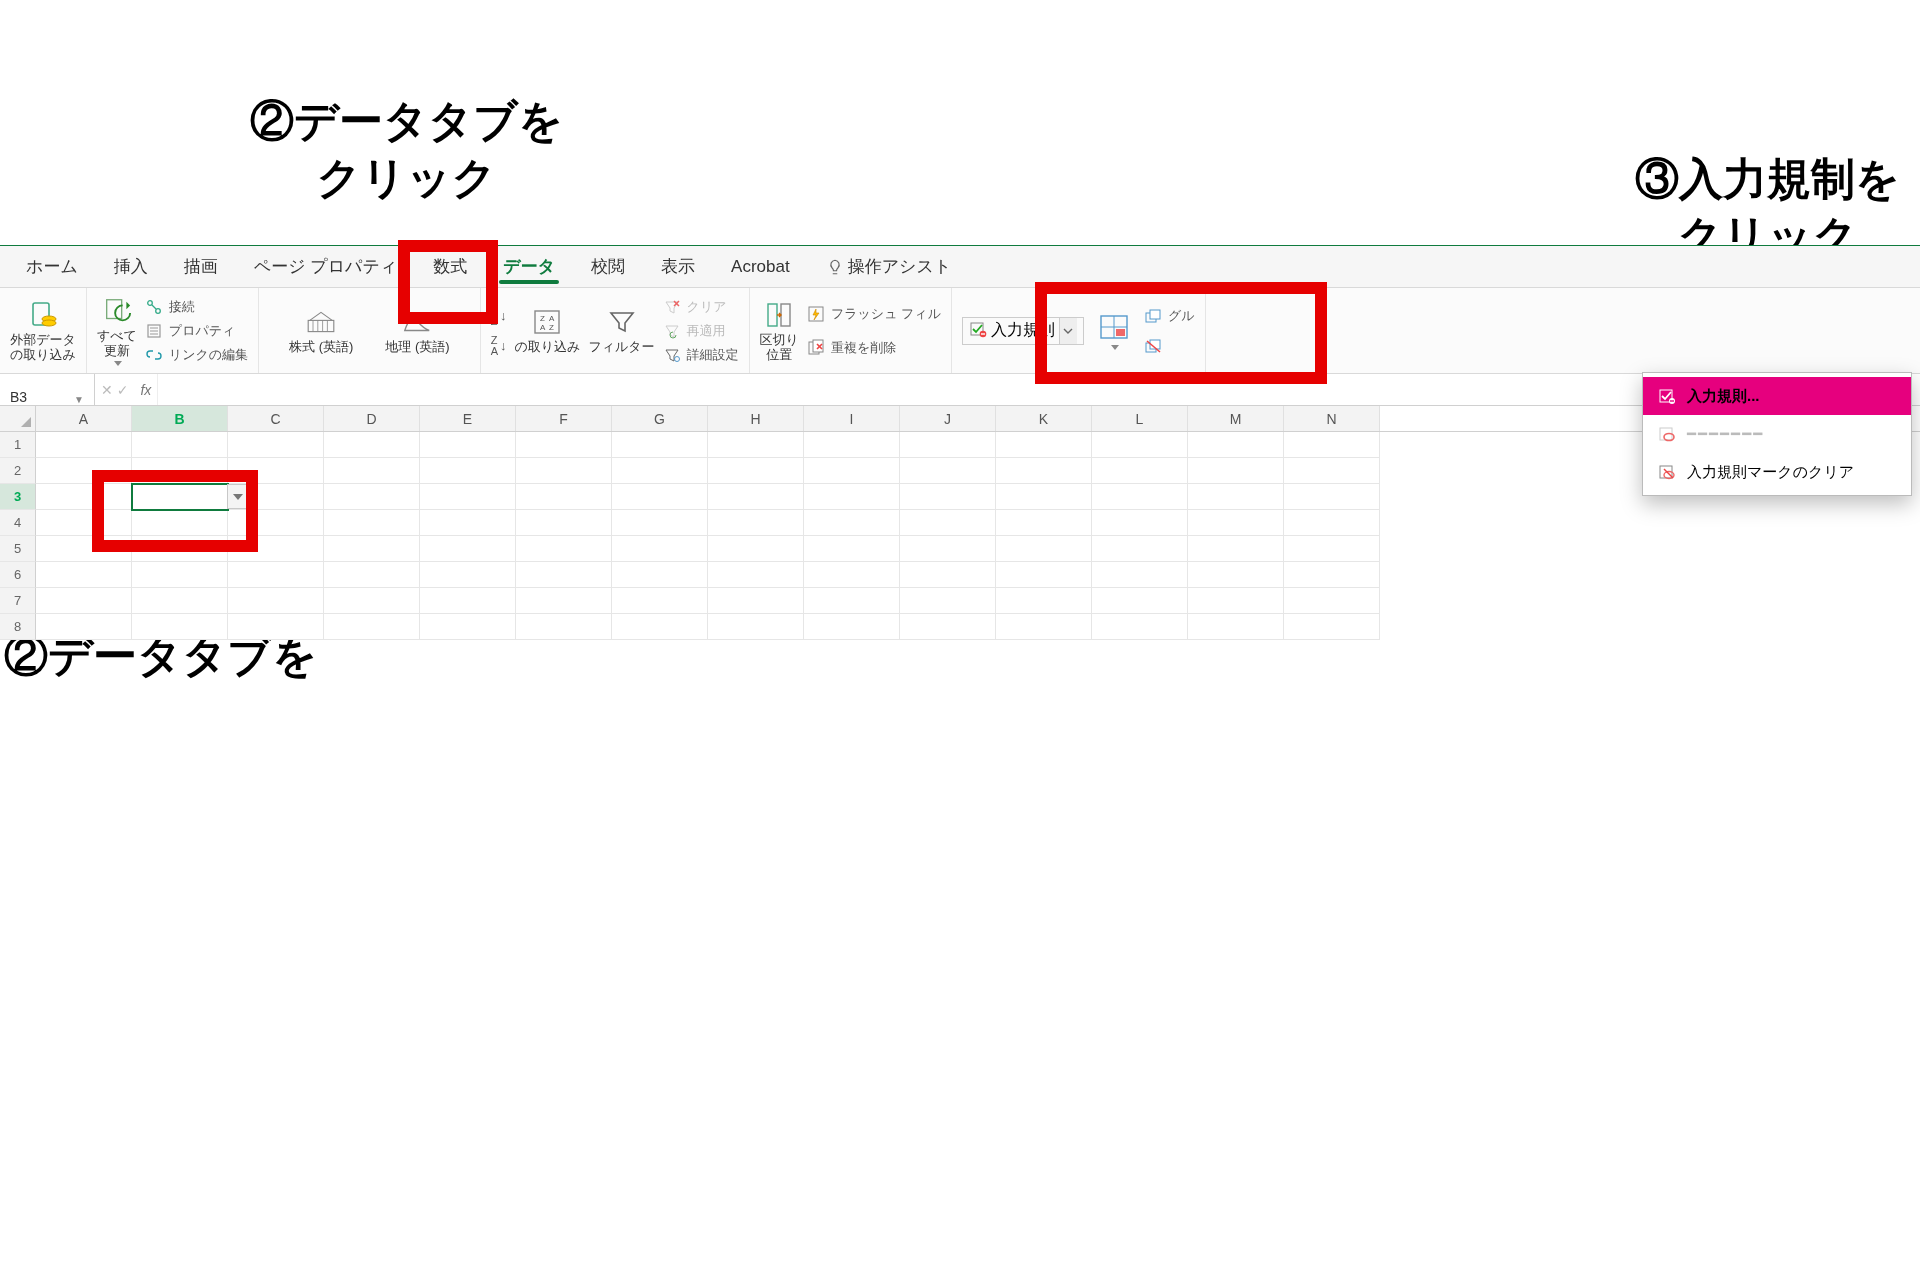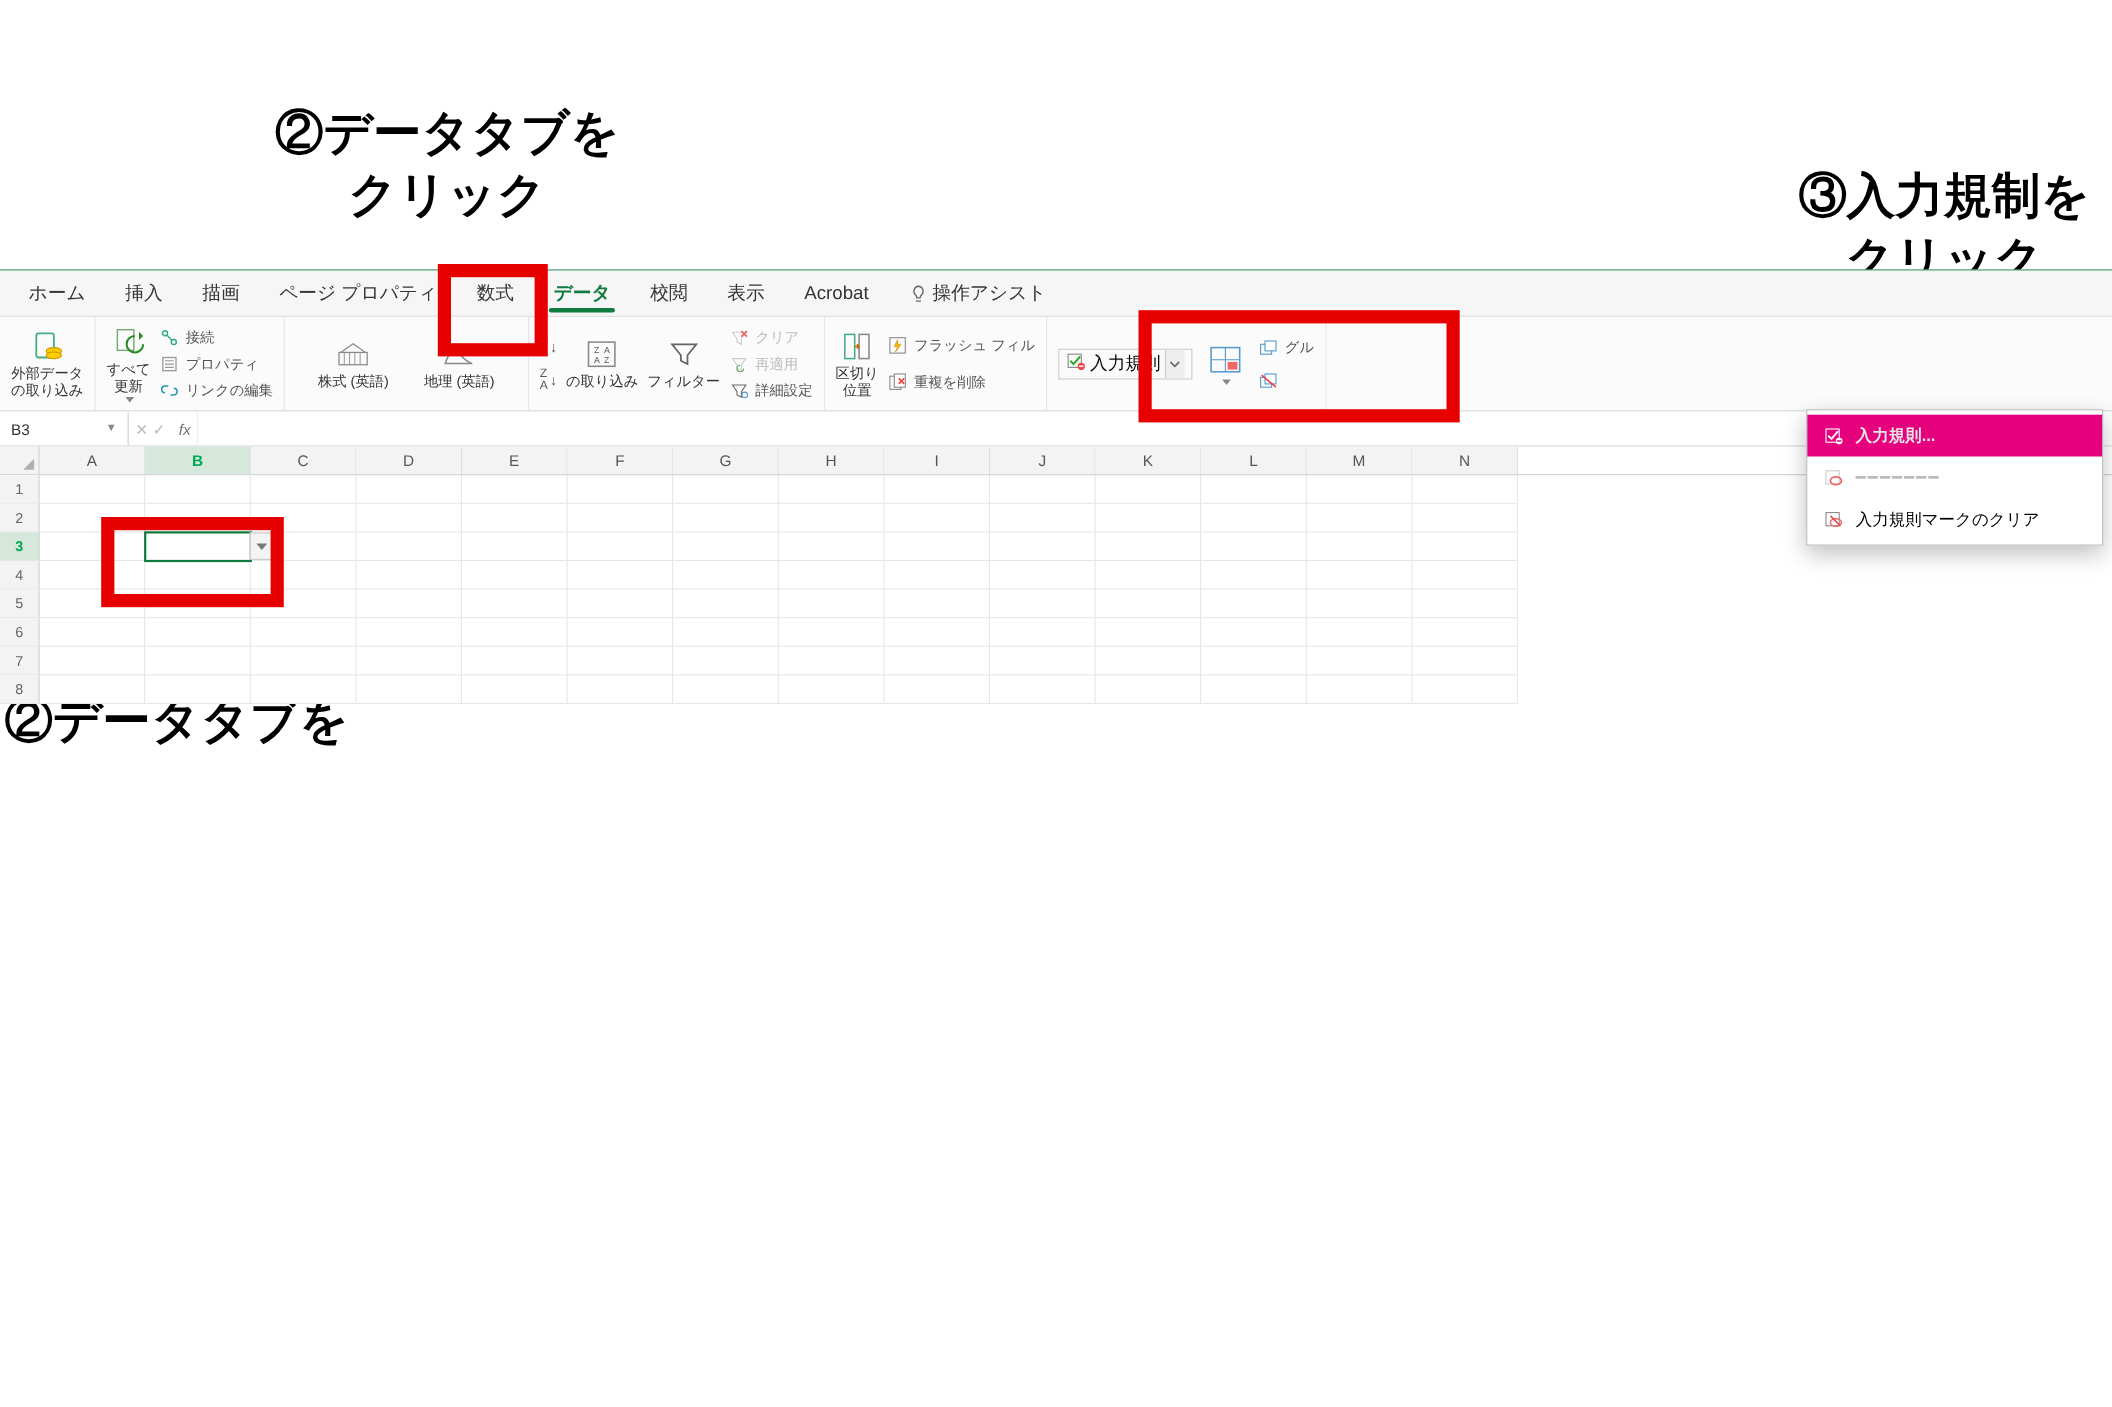--- a/index.html
+++ b/index.html
@@ -34,26 +34,26 @@
 .sortcol { display:flex; flex-direction:column; gap:6px; }
 
 
 .dv-btn { display:flex; align-items:center; gap:4px; height:28px; padding:0 6px; border:1px solid transparent; font-size:16px; cursor:pointer; background:#fafafa; }
 .dv-btn.split { border:1px solid #ccc; }
 .dv-drop { width:18px; display:flex; align-items:center; justify-content:center; border-left:1px solid #ccc; height:26px; background:#eee; }
 
 
 .dv-menu { position:absolute; right:8px; top:84px; width:270px; background:#fff; border:1px solid #bbb; box-shadow:0 8px 20px rgba(0,0,0,0.25); z-index:40; padding:4px 0; }
 .dv-menu .item { display:flex; align-items:center; gap:10px; height:38px; padding:0 14px; font-size:15px; cursor:pointer; }
-.dv-menu .item.hi { background:#e6007e; color:#e5e5e5; font-weight:600; }
+.dv-menu .item.hi { background:#e6007e; color:#000000; font-weight:600; }
 .dv-menu .item .micn { width:20px; height:20px; display:inline-flex; align-items:center; justify-content:center; }
 
 
 .formulabar { display:flex; align-items:center; height:32px; background:#fff; border-bottom:1px solid #d0d0d0; }
-.namebox { width:117px; padding:0 10px; font-size:14px; color:#333; border-right:1px solid #d0d0d0; height:100%; display:flex; align-items:center; justify-content:space-between; }
+.namebox { width:95px; padding:0 10px; font-size:14px; color:#333; border-right:1px solid #d0d0d0; height:100%; display:flex; align-items:flex-end; justify-content:space-between; }
 .namebox .dd { color:#888; font-size:10px; }
 .cancelok { display:flex; gap:4px; padding:0 6px; }
 .cancelok span { color:#bbb; font-size:14px; }
 .fx-label { font-style:italic; color:#777; padding:0 6px; font-size:14px; }
 
 
 .grid-wrap { position:relative; background:#fff; }
 .colhdrs { display:flex; height:26px; border-bottom:1px solid #d0d0d0; }
 .corner { width:36px; border-right:1px solid #d0d0d0; background:#f3f3f3; position:relative; }
 .corner::after{ content:""; position:absolute; right:4px; bottom:4px; width:0; height:0; border-left:10px solid transparent; border-bottom:10px solid #b0b0b0; }

